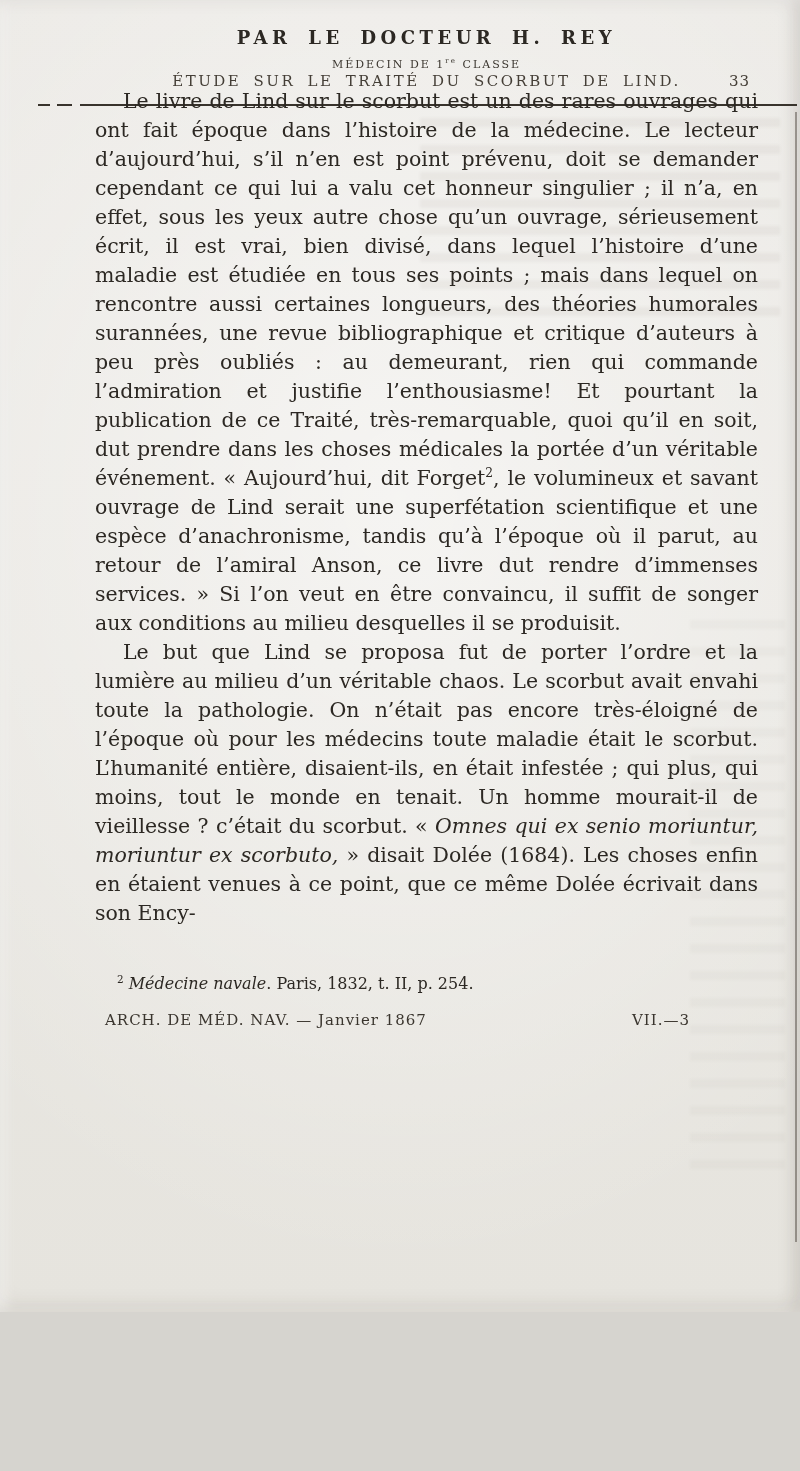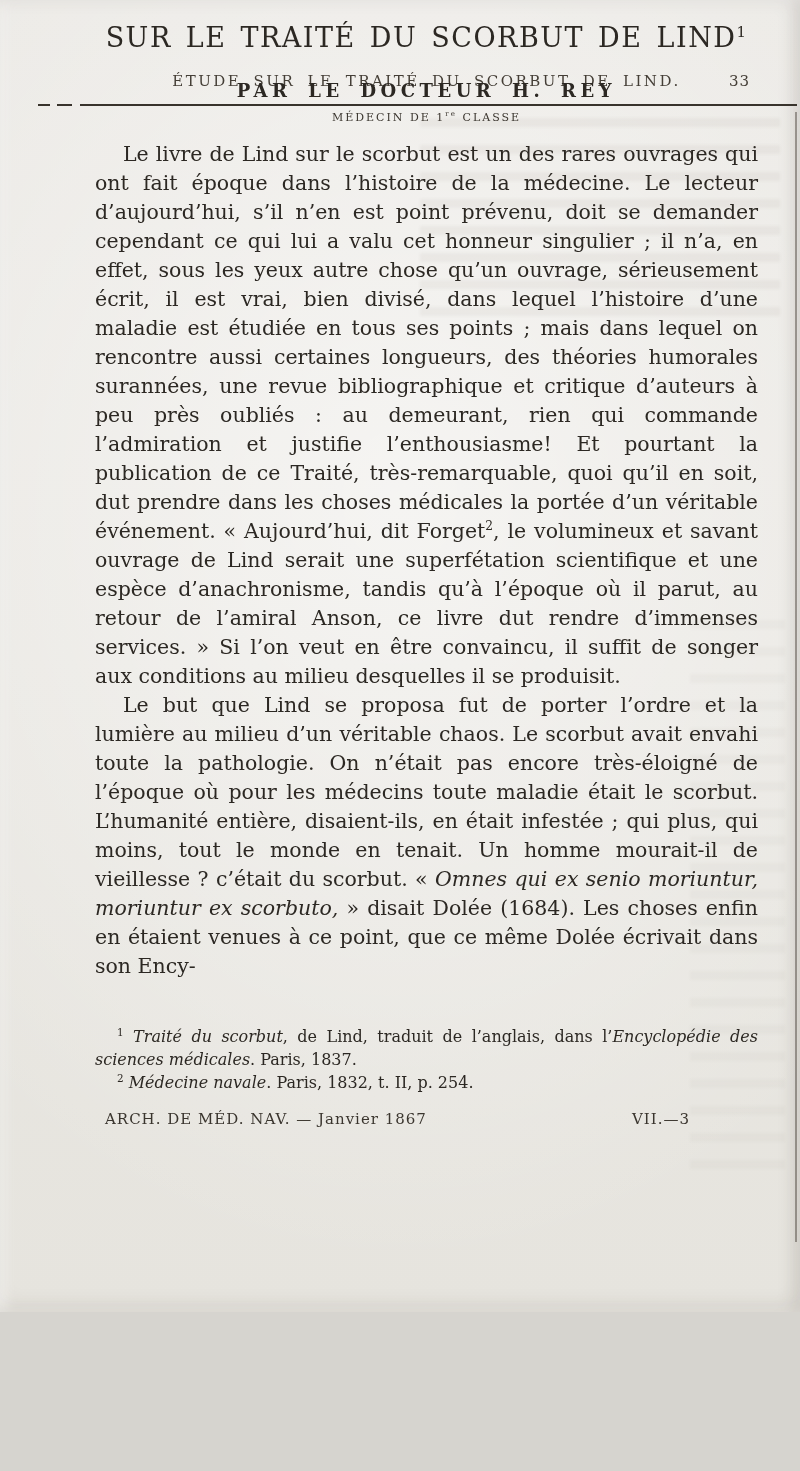--- a/index.html
+++ b/index.html
@@ -163,32 +163,30 @@
   <header class="running-header">
     <span class="rh-title">ÉTUDE SUR LE TRAITÉ DU SCORBUT DE LIND.</span>
     <span class="rh-page">33</span>
   </header>
 
   <div class="rule"></div>
 
   <div class="column">
 
     <section>
-      <h1 class="title"><span>SUR LE TRAITÉ DU SCORBUT DE LIND</span><sup>1</sup></h1>
       <div class="author">PAR LE DOCTEUR H. REY</div>
       <div class="rank"><span>MÉDECIN DE 1</span><sup>re</sup><span> CLASSE</span></div>
     </section>
 
     <section class="body-text">
       <p><span>Le livre de Lind sur le scorbut est un des rares ouvrages qui ont fait époque dans l’histoire de la médecine. Le lecteur d’aujourd’hui, s’il n’en est point prévenu, doit se demander cependant ce qui lui a valu cet honneur singulier ; il n’a, en effet, sous les yeux autre chose qu’un ouvrage, sérieusement écrit, il est vrai, bien divisé, dans lequel l’histoire d’une maladie est étudiée en tous ses points ; mais dans lequel on rencontre aussi certaines longueurs, des théories humorales surannées, une revue bibliographique et critique d’auteurs à peu près oubliés : au demeurant, rien qui commande l’admiration et justifie l’enthousiasme! Et pourtant la publication de ce Traité, très-remarquable, quoi qu’il en soit, dut prendre dans les choses médicales la portée d’un véritable événement. « Aujourd’hui, dit Forget</span><sup>2</sup><span>, le volumineux et savant ouvrage de Lind serait une superfétation scientifique et une espèce d’anachronisme, tandis qu’à l’époque où il parut, au retour de l’amiral Anson, ce livre dut rendre d’immenses services. » Si l’on veut en être convaincu, il suffit de songer aux conditions au milieu desquelles il se produisit.</span></p>
       <p><span>Le but que Lind se proposa fut de porter l’ordre et la lumière au milieu d’un véritable chaos. Le scorbut avait envahi toute la pathologie. On n’était pas encore très-éloigné de l’époque où pour les médecins toute maladie était le scorbut. L’humanité entière, disaient-ils, en était infestée ; qui plus, qui moins, tout le monde en tenait. Un homme mourait-il de vieillesse ? c’était du scorbut. « </span><i>Omnes qui ex senio moriuntur, moriuntur ex scorbuto,</i><span> » disait Dolée (1684). Les choses enfin en étaient venues à ce point, que ce même Dolée écrivait dans son Ency-</span></p>
     </section>
 
     <section class="footnotes">
-      <p><sup>1</sup><span> </span><i>Traité du scorbut</i><span>, de Lind, traduit de l’anglais, dans l’</span><i>Encyclopédie des sciences médicales</i><span>. Paris, 1837.</span></p>
       <p><sup>2</sup><span> </span><i>Médecine navale</i><span>. Paris, 1832, t. II, p. 254.</span></p>
     </section>
 
     <footer class="page-footer">
       <span class="footer-left">ARCH. DE MÉD. NAV. — Janvier 1867</span>
       <span class="footer-right">VII.—3</span>
     </footer>
 
   </div>
 </div>

